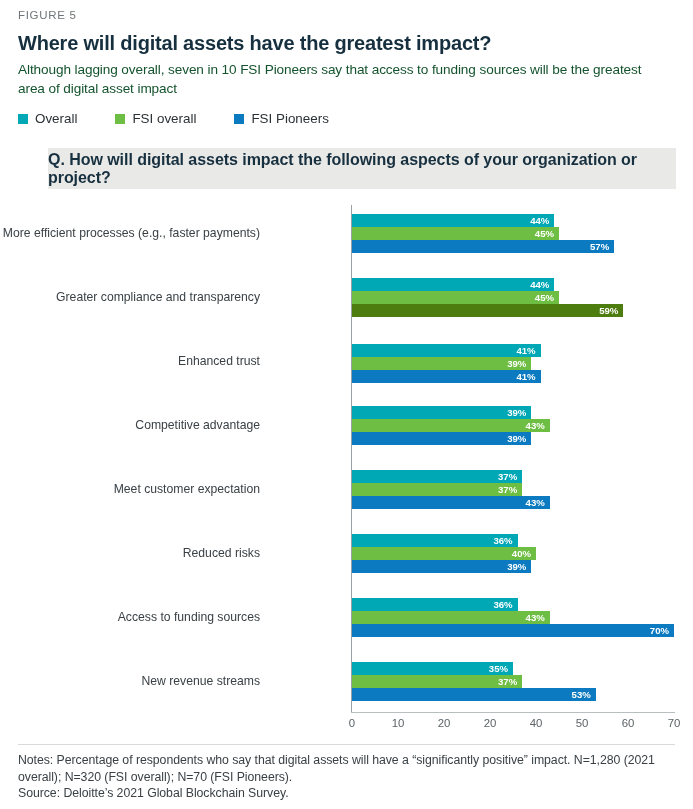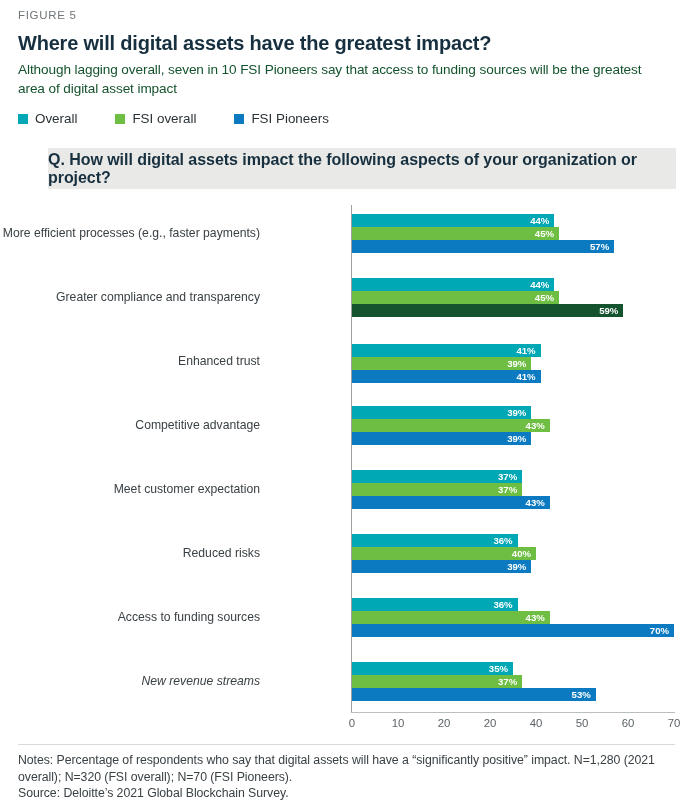--- a/index.html
+++ b/index.html
@@ -241,21 +241,21 @@
           <div class="bar" style="width: 100%; background: rgb(0, 167, 181);">
             <span class="bar-label">44%</span>
           </div>
         </div>
         <div class="bar-row" style="top: 13px; width: 207px;">
           <div class="bar" style="width: 100%; background: rgb(111, 190, 68);">
             <span class="bar-label">45%</span>
           </div>
         </div>
         <div class="bar-row" style="top: 26px; width: 271.4px;">
-          <div class="bar" style="width: 100%; background: #14532d;">
+          <div class="bar" style="width: 100%; background: #4d7c0f;">
             <span class="bar-label">59%</span>
           </div>
         </div>
       </div>
       <div class="bar-group" style="top: 139px; height: 39px; text-align: right;">
         <div class="bar-row" style="top: 0px; width: 188.6px;">
           <div class="bar" style="width: 100%; background: rgb(0, 167, 181);">
             <span class="bar-label">41%</span>
           </div>
         </div>
@@ -357,21 +357,21 @@
       </div>
     </div>
   <div id="cat-labels">
       <div class="cat-label" style="top: 20.5px;">More efficient processes (e.g., faster payments)</div>
       <div class="cat-label" style="top: 84.5px; margin-left: 19px;">Greater compliance and transparency</div>
       <div class="cat-label" style="top: 148.5px;">Enhanced trust</div>
       <div class="cat-label" style="top: 212.5px;">Competitive advantage</div>
       <div class="cat-label" style="top: 276.5px;">Meet customer expectation</div>
       <div class="cat-label" style="top: 340.5px;">Reduced risks</div>
       <div class="cat-label" style="top: 404.5px;">Access to funding sources</div>
-      <div class="cat-label" style="top: 468.5px; font-style: italic;">New revenue streams</div>
+      <div class="cat-label" style="top: 468.5px;">New revenue streams</div>
     </div>
   <div id="x-ticks">
       <div class="x-tick-label" style="left: 352px;">0</div>
       <div class="x-tick-label" style="left: 398px;">10</div>
       <div class="x-tick-label" style="left: 444px;">20</div>
       <div class="x-tick-label" style="left: 490px;">20</div>
       <div class="x-tick-label" style="left: 536px;">40</div>
       <div class="x-tick-label" style="left: 582px;">50</div>
       <div class="x-tick-label" style="left: 628px;">60</div>
       <div class="x-tick-label" style="left: 674px;">70</div>

